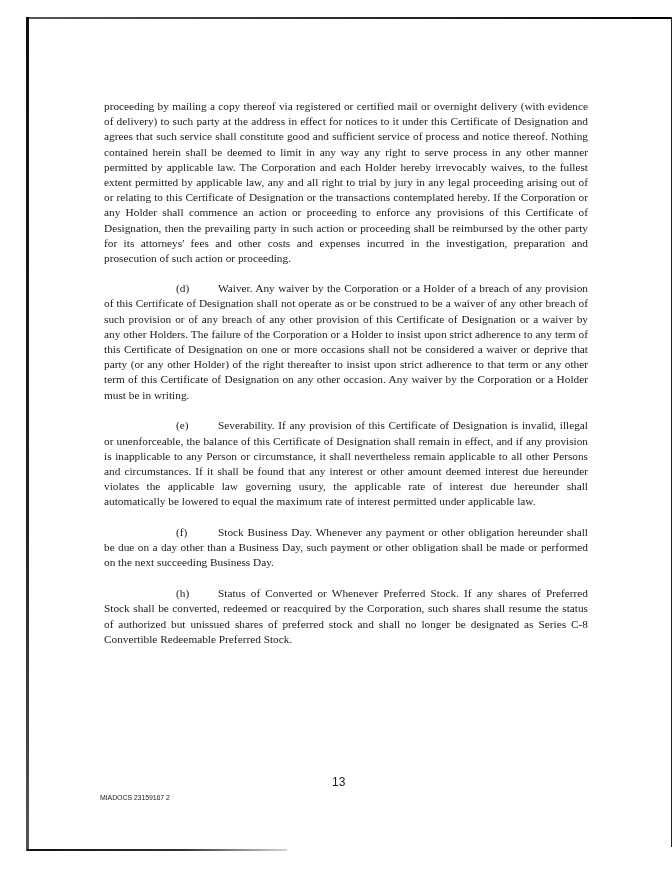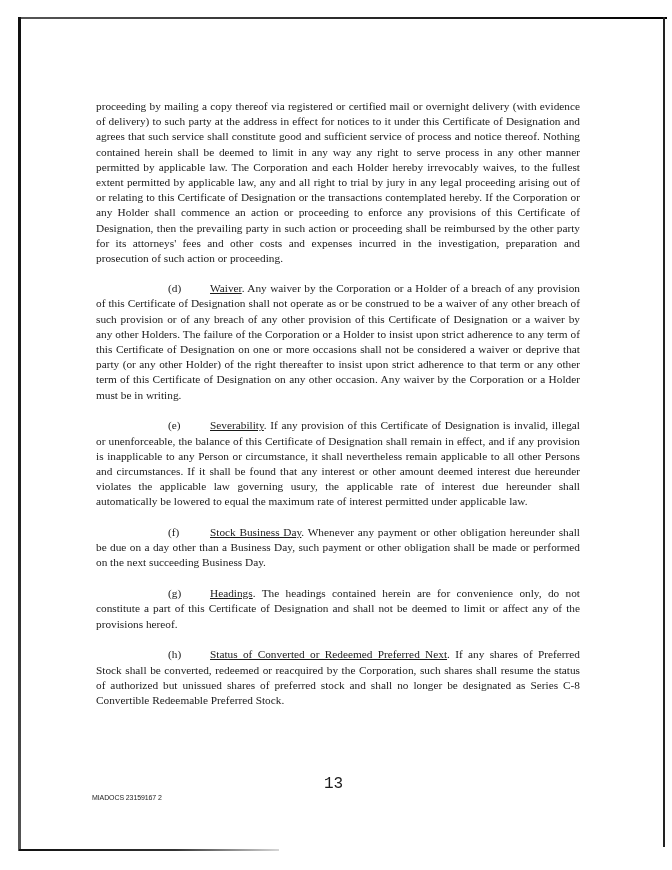--- a/index.html
+++ b/index.html
@@ -1,40 +1,40 @@
 <!DOCTYPE html>
 <html><head>
 <meta charset="utf-8">
 <style>
   html, body { margin: 0; padding: 0; background: #ffffff; }
   body { width: 672px; height: 870px; position: relative; overflow: hidden; }
   .page {
-    position: absolute; left: 8px; top: 0; width: 544px; height: 870px;
+    position: absolute; left: 16px; top: 0; width: 544px; height: 870px;
     font-family: "Liberation Serif", serif; color: #1a1a1a;
   }
   .border-top { position: absolute; left: 11px; top: 17px; width: 648px; height: 2px;
     background: linear-gradient(to right, #555 0%, #333 40%, #111 85%, #000 100%); }
   .border-left { position: absolute; left: 10px; top: 17px; width: 3px; height: 834px;
     background: linear-gradient(to bottom, #111 0%, #222 60%, #555 100%); }
   .border-right { position: absolute; left: 655px; top: 17px; width: 2px; height: 830px; background: #222; }
   .border-bottom { position: absolute; left: 11px; top: 849px; width: 260px; height: 2px;
     background: linear-gradient(to right, #111 0%, #333 60%, rgba(120,120,120,0.3) 100%); }
 
   .body-text {
     position: absolute; left: 88px; top: 99px; width: 484px;
     font-size: 11.3px; line-height: 15.2px; text-align: justify;
   }
   .para { margin: 0 0 15.5px 0; }
   .para.first { margin-bottom: 15px; }
   .label { display: inline-block; margin-left: 72px; width: 42px; }
-  .heading { text-decoration: underline; }
+  .heading { }
 
   .footer-page {
-    position: absolute; left: 316px; top: 775px; font-size: 16px;
-    font-family: Liberation Mono, monospace;
+    position: absolute; left: 316px; top: 775px; font-size: 12px;
+    font-family: Liberation Sans, sans-serif;
   }
   .footer-id {
     position: absolute; left: 84px; top: 794px; font-size: 7px; letter-spacing: -0.1px;
     font-family: "Liberation Sans", sans-serif; color: #222;
   }
 </style>
 </head>
 <body>
 
 <div class="page">
@@ -53,24 +53,21 @@
     </p>
 
     <p class="para">
       <span class="label">(e)</span><span class="heading">Severability</span><span>. If any provision of this Certificate of Designation is invalid, illegal or unenforceable, the balance of this Certificate of Designation shall remain in effect, and if any provision is inapplicable to any Person or circumstance, it shall nevertheless remain applicable to all other Persons and circumstances. If it shall be found that any interest or other amount deemed interest due hereunder violates the applicable law governing usury, the applicable rate of interest due hereunder shall automatically be lowered to equal the maximum rate of interest permitted under applicable law.</span>
     </p>
 
     <p class="para">
       <span class="label">(f)</span><span class="heading">Stock Business Day</span><span>. Whenever any payment or other obligation hereunder shall be due on a day other than a Business Day, such payment or other obligation shall be made or performed on the next succeeding Business Day.</span>
     </p>
 
-    <p class="para">
-      <span class="label">(g)</span><span class="heading">Headings</span><span>. The headings contained herein are for convenience only, do not constitute a part of this Certificate of Designation and shall not be deemed to limit or affect any of the provisions hereof.</span>
-    </p>
 
     <p class="para">
-      <span class="label">(h)</span><span class="heading">Status of Converted or Redeemed Preferred Next</span><span>. If any shares of Preferred Stock shall be converted, redeemed or reacquired by the Corporation, such shares shall resume the status of authorized but unissued shares of preferred stock and shall no longer be designated as Series C-8 Convertible Redeemable Preferred Stock.</span>
+      <span class="label">(h)</span><span class="heading">Status of Converted or Whenever Preferred Stock</span><span>. If any shares of Preferred Stock shall be converted, redeemed or reacquired by the Corporation, such shares shall resume the status of authorized but unissued shares of preferred stock and shall no longer be designated as Series C-8 Convertible Redeemable Preferred Stock.</span>
     </p>
   </div>
 
   <div class="footer-page">13</div>
   <div class="footer-id">MIADOCS 23159167 2</div>
 </div>
 
 </body></html>

